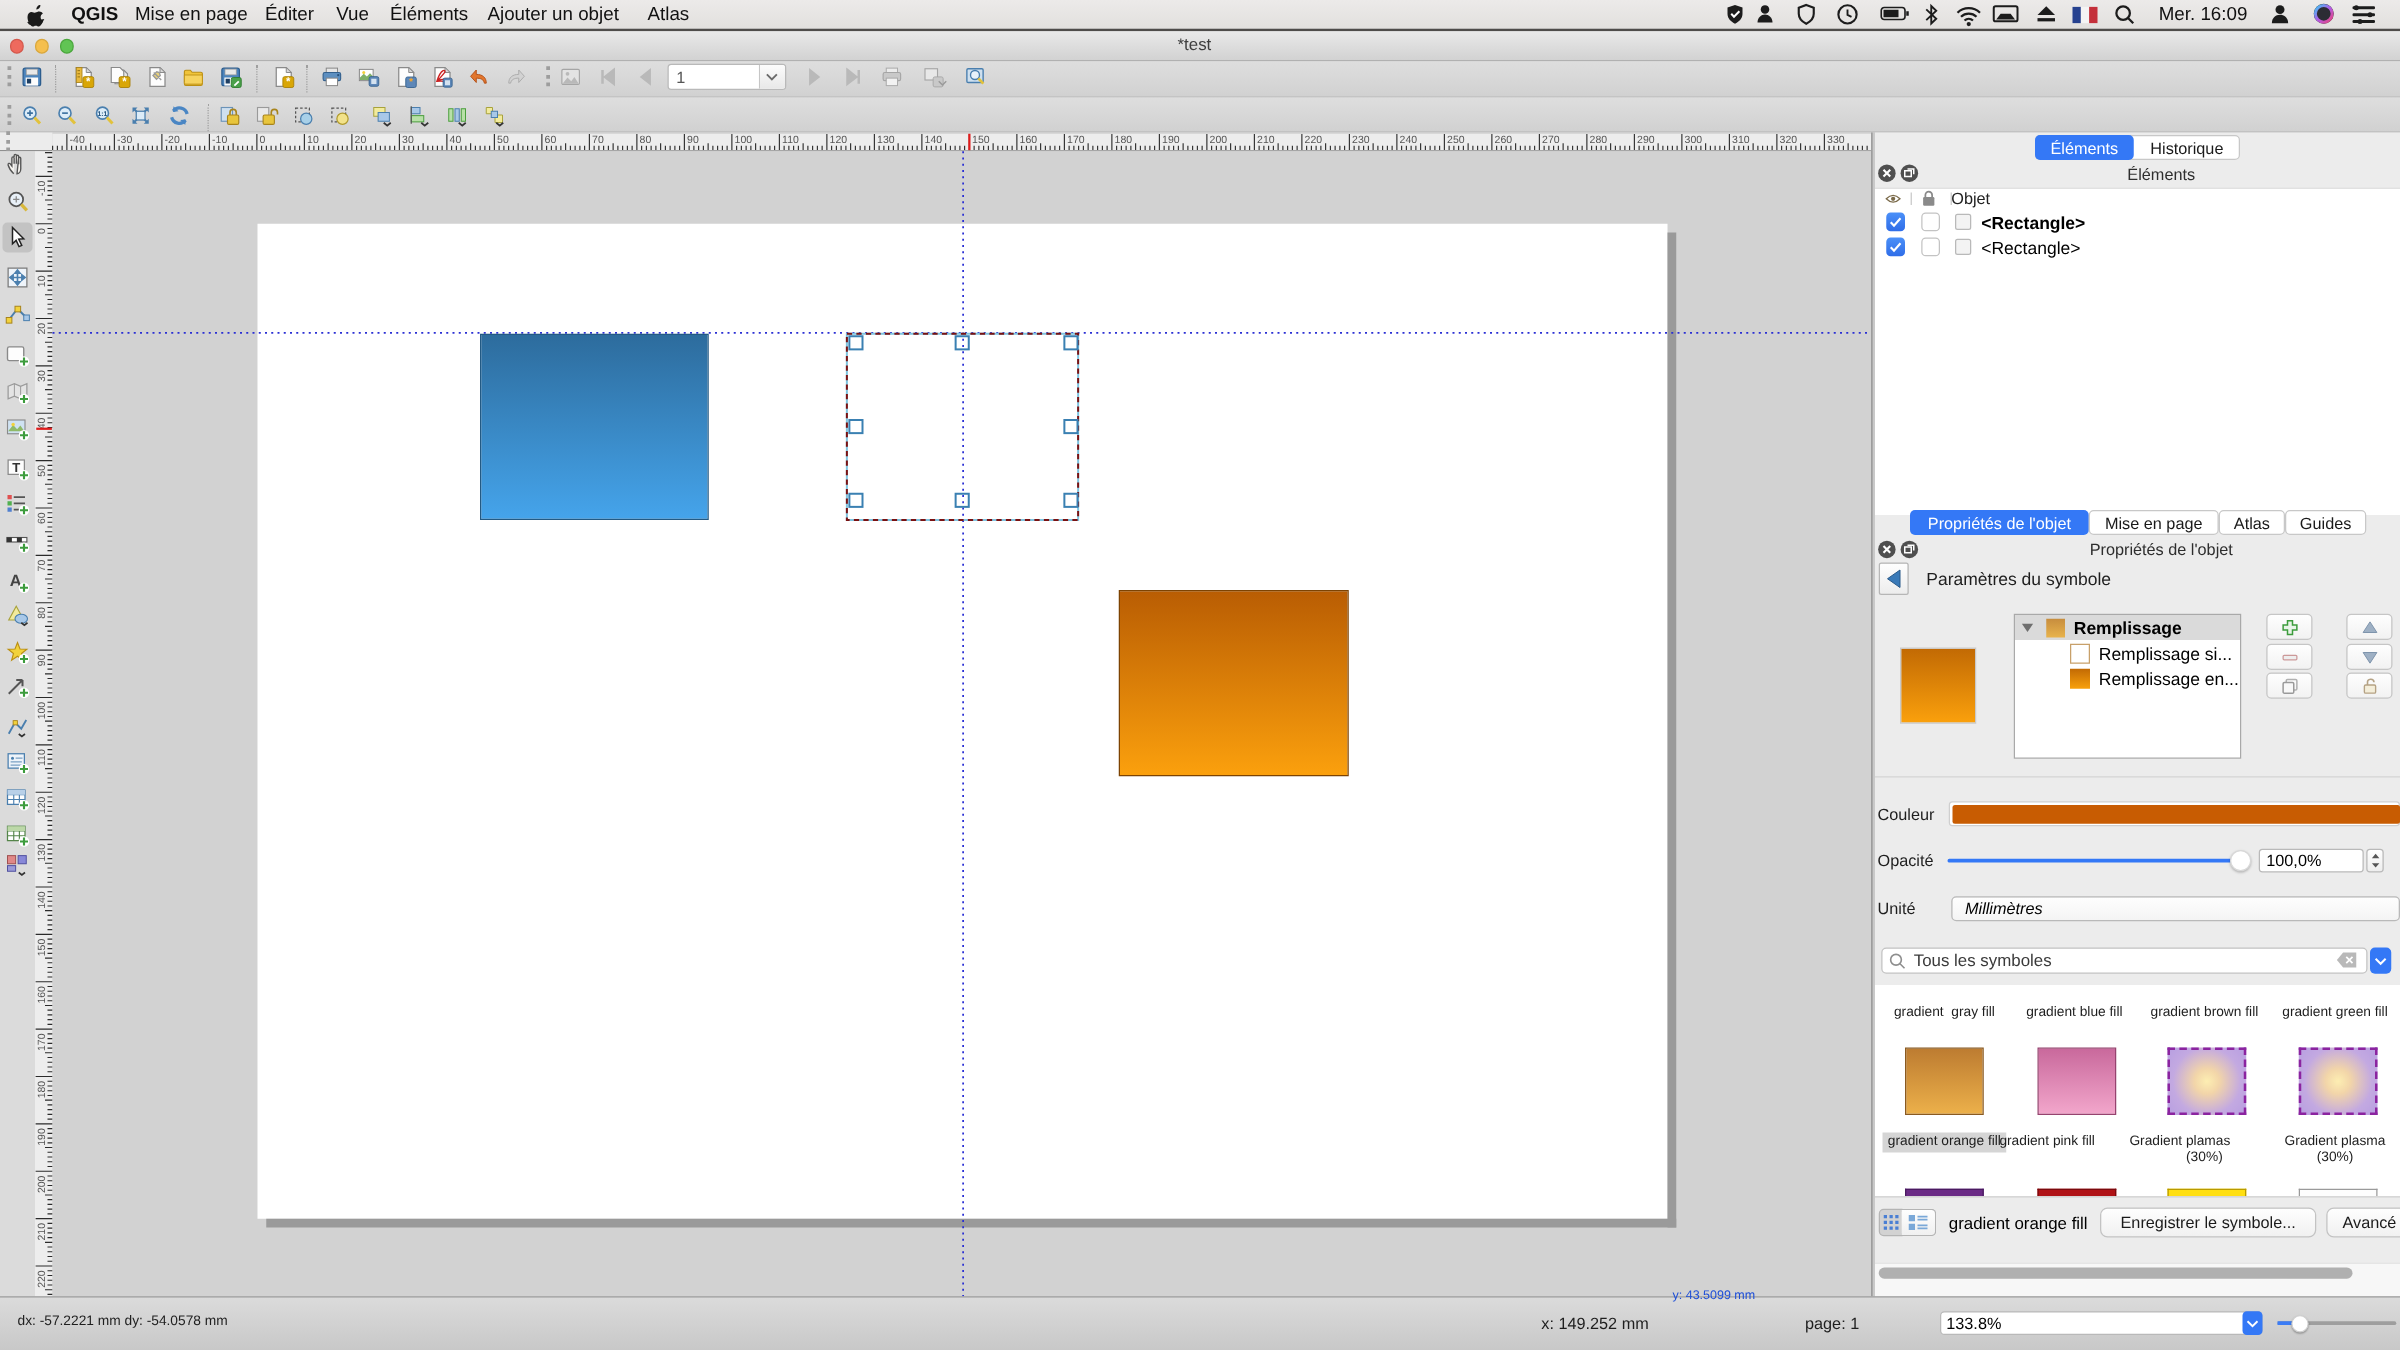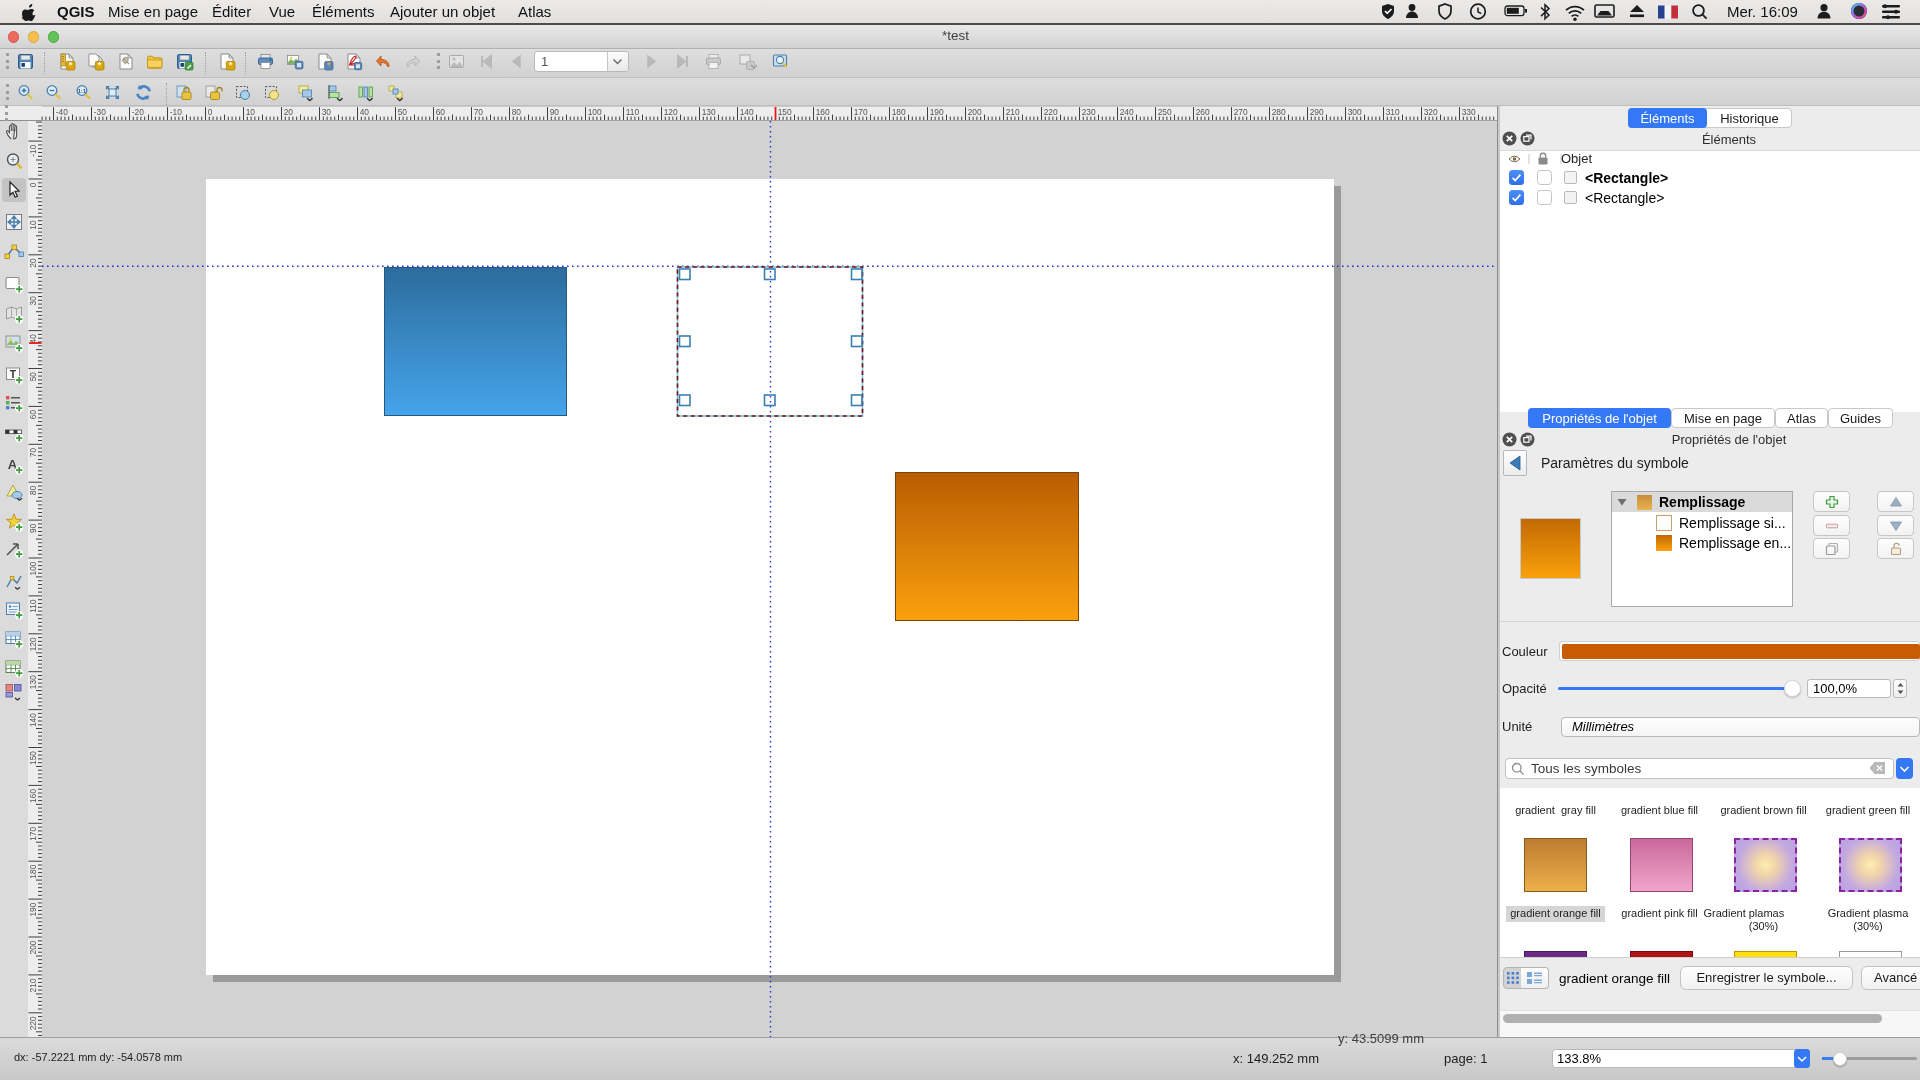--- a/index.html
+++ b/index.html
@@ -637,21 +637,21 @@
 <div class="tx" style="left:1495.5px;top:804px;width:120px;text-align:center;font-size:11px;color:#1e1e1e;">gradient&nbsp; gray fill</div>
 <div class="tx" style="left:1599.5px;top:804px;width:120px;text-align:center;font-size:11px;color:#1e1e1e;">gradient blue fill</div>
 <div class="tx" style="left:1703.5px;top:804px;width:120px;text-align:center;font-size:11px;color:#1e1e1e;">gradient brown fill</div>
 <div class="tx" style="left:1808px;top:804px;width:120px;text-align:center;font-size:11px;color:#1e1e1e;">gradient green fill</div>
 <div class="a" style="left:1524px;top:838px;width:63px;height:54px;background:linear-gradient(#bd7c31,#ecb04a);border:1px solid #8a5a20;box-sizing:border-box;"></div>
 <div class="a" style="left:1629.5px;top:838px;width:63px;height:54px;background:linear-gradient(#c9699c,#f2a6cb);border:1px solid #96436f;box-sizing:border-box;"></div>
 <div class="a" style="left:1734px;top:838px;width:63px;height:54px;background:radial-gradient(circle at 50% 50%, #fdeeb2 0%, #f2d5a9 26%, #c3a9e1 70%, #b9a0e1 100%);border:2.5px dashed #8b24a0;box-sizing:border-box;"></div>
 <div class="a" style="left:1838.5px;top:838px;width:63px;height:54px;background:radial-gradient(circle at 50% 50%, #fdeeb2 0%, #f2d5a9 26%, #c3a9e1 70%, #b9a0e1 100%);border:2.5px dashed #8b24a0;box-sizing:border-box;"></div>
 <div class="a" style="left:1506px;top:905.5px;width:99px;height:16px;background:#d5d5d5;"></div>
 <div class="tx" style="left:1495.5px;top:907px;width:120px;text-align:center;font-size:11px;color:#1e1e1e;">gradient orange fill</div>
-<div class="tx" style="left:1599.5px;top:907px;width:120px;text-align:center;font-size:11px;color:#1e1e1e;">gradient pink fill</div>
+<div class="tx" style="left:1599.5px;top:907px;width:120px;font-size:11px;color:#1e1e1e;">gradient pink fill</div>
 <div class="tx" style="left:1703.5px;top:907px;width:120px;text-align:left;font-size:11px;color:#1e1e1e;">Gradient plamas</div>
 <div class="tx" style="left:1703.5px;top:919.5px;width:120px;text-align:center;font-size:11px;color:#1e1e1e;">(30%)</div>
 <div class="tx" style="left:1808px;top:907px;width:120px;text-align:center;font-size:11px;color:#1e1e1e;">Gradient plasma</div>
 <div class="tx" style="left:1808px;top:919.5px;width:120px;text-align:center;font-size:11px;color:#1e1e1e;">(30%)</div>
 <div class="a" style="left:1524px;top:951px;width:63px;height:6px;background:#6a2a85;border:1px solid #4a1a60;border-bottom:none;box-sizing:border-box;"></div>
 <div class="a" style="left:1629.5px;top:951px;width:63px;height:6px;background:#b01216;border:1px solid #7a0a0e;border-bottom:none;box-sizing:border-box;"></div>
 <div class="a" style="left:1734px;top:951px;width:63px;height:6px;background:#ffdf12;border:1px solid #b89a00;border-bottom:none;box-sizing:border-box;"></div>
 <div class="a" style="left:1838.5px;top:951px;width:63px;height:6px;background:#fdfdfd;border:1px solid #9a9a9a;border-bottom:none;box-sizing:border-box;"></div>
 <div class="a" style="left:1500px;top:957px;width:420px;height:53px;background:#ececec;border-top:1px solid #cfcfcf;box-sizing:border-box;"></div>
 <div class="a" style="left:1503px;top:967px;width:19px;height:22px;background:#d2d2d2;border:1px solid #b4b4b4;border-radius:4px 0 0 4px;box-sizing:border-box;"></div>
@@ -677,21 +677,21 @@
 <div class="tx" style="left:1559px;top:971px;font-size:13.5px;color:#000;">gradient orange fill</div>
 <div class="a" style="left:1680px;top:966px;width:173px;height:24px;background:linear-gradient(#fefefe,#f1f1f1);border:1px solid #c3c3c3;border-radius:6px;box-sizing:border-box;"></div>
 <div class="tx" style="left:1680px;top:970px;width:173px;text-align:center;font-size:13px;color:#1a1a1a;">Enregistrer le symbole...</div>
 <div class="a" style="left:1861px;top:966px;width:66px;height:24px;background:linear-gradient(#fefefe,#f1f1f1);border:1px solid #c3c3c3;border-radius:6px;box-sizing:border-box;"></div>
 <div class="tx" style="left:1874px;top:970px;font-size:13px;color:#1a1a1a;">Avancé</div>
 <div class="a" style="left:1500px;top:1010px;width:420px;height:27px;background:#f7f7f7;border-top:1px solid #e0e0e0;box-sizing:border-box;"></div>
 <div class="a" style="left:1503px;top:1014px;width:379px;height:9px;background:#b0b0b0;border-radius:4.5px;"></div>
 <div class="a" style="left:0;top:1037px;width:1920px;height:43px;background:linear-gradient(#dbdbdb,#c8c8c8);border-top:1px solid #9e9e9e;box-sizing:border-box;"></div>
 <div class="tx" style="left:14px;top:1051px;font-size:11px;color:#1e1e1e;">dx: -57.2221 mm dy: -54.0578 mm</div>
 <div class="tx" style="left:1233px;top:1051px;font-size:13px;color:#1e1e1e;">x: 149.252 mm</div>
-<div class="tx" style="left:1338px;top:1031px;font-size:13px;color:#404040;">y: 43.5099 mm</div>
+<div class="tx" style="left:1338px;top:1031px;font-size:10px;color:#1d4ed8;">y: 43.5099 mm</div>
 <div class="tx" style="left:1444px;top:1051px;font-size:13px;color:#1e1e1e;">page: 1</div>
 <div class="a" style="left:1552px;top:1049px;width:258px;height:19px;background:#fff;border:1px solid #b9b9b9;border-radius:3.5px;box-sizing:border-box;"></div>
 <div class="tx" style="left:1557px;top:1051px;font-size:13px;color:#000;">133.8%</div>
 <div class="a" style="left:1794px;top:1049px;width:16px;height:19px;background:#3478f6;border-radius:3.5px;"></div>
 <svg style="left:1797px;top:1056px" width="10" height="6" viewBox="0 0 10 6">
       <path d="M1 1l4 4 4-4" stroke="#fff" stroke-width="1.5" fill="none"></path>
     </svg>
 <div class="a" style="left:1822px;top:1057px;width:95px;height:3px;background:#9e9e9e;border-radius:1.5px;"></div>
 <div class="a" style="left:1822px;top:1057px;width:12px;height:3px;background:#3b7cf5;"></div>
 <div class="a" style="left:1833px;top:1051.5px;width:14px;height:14px;background:#fff;border:1px solid #cfcfcf;border-radius:50%;box-shadow:0 1px 1.5px rgba(0,0,0,0.3);box-sizing:border-box;"></div>

